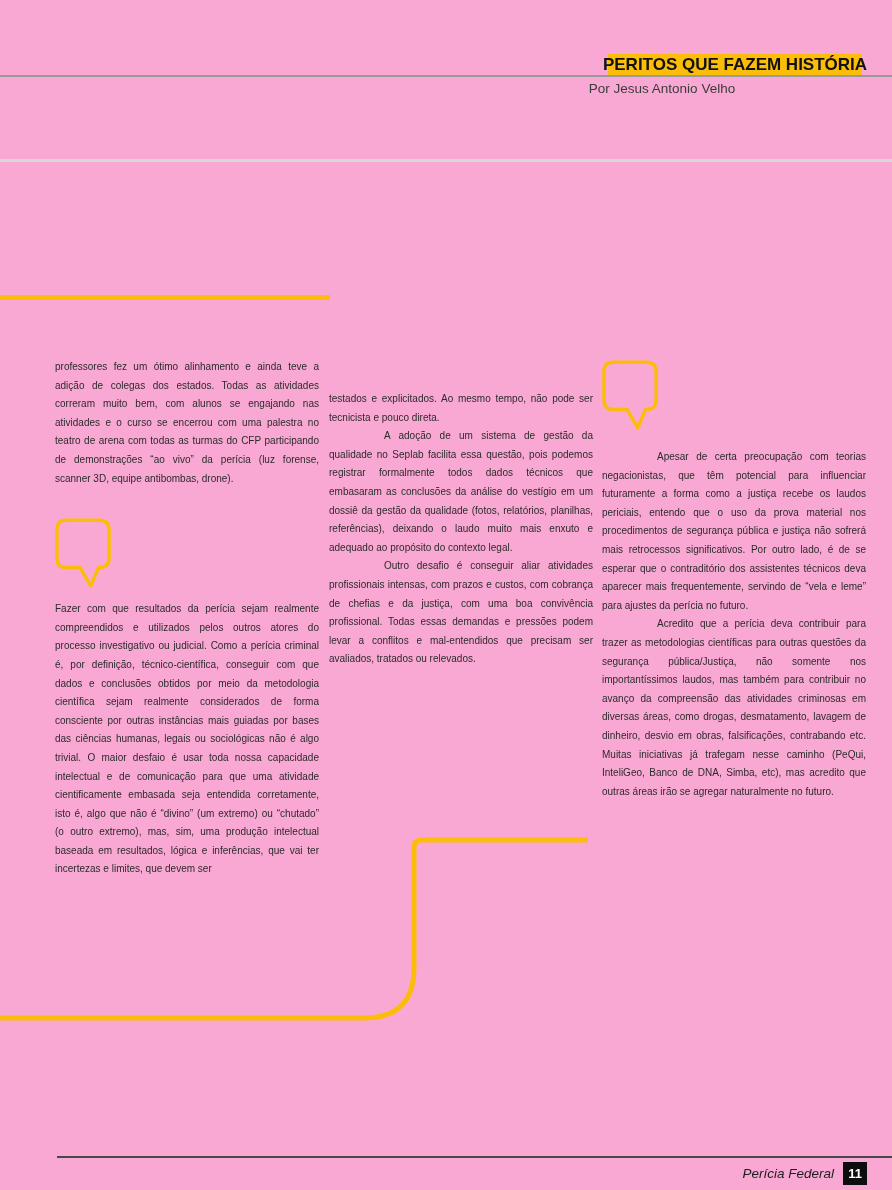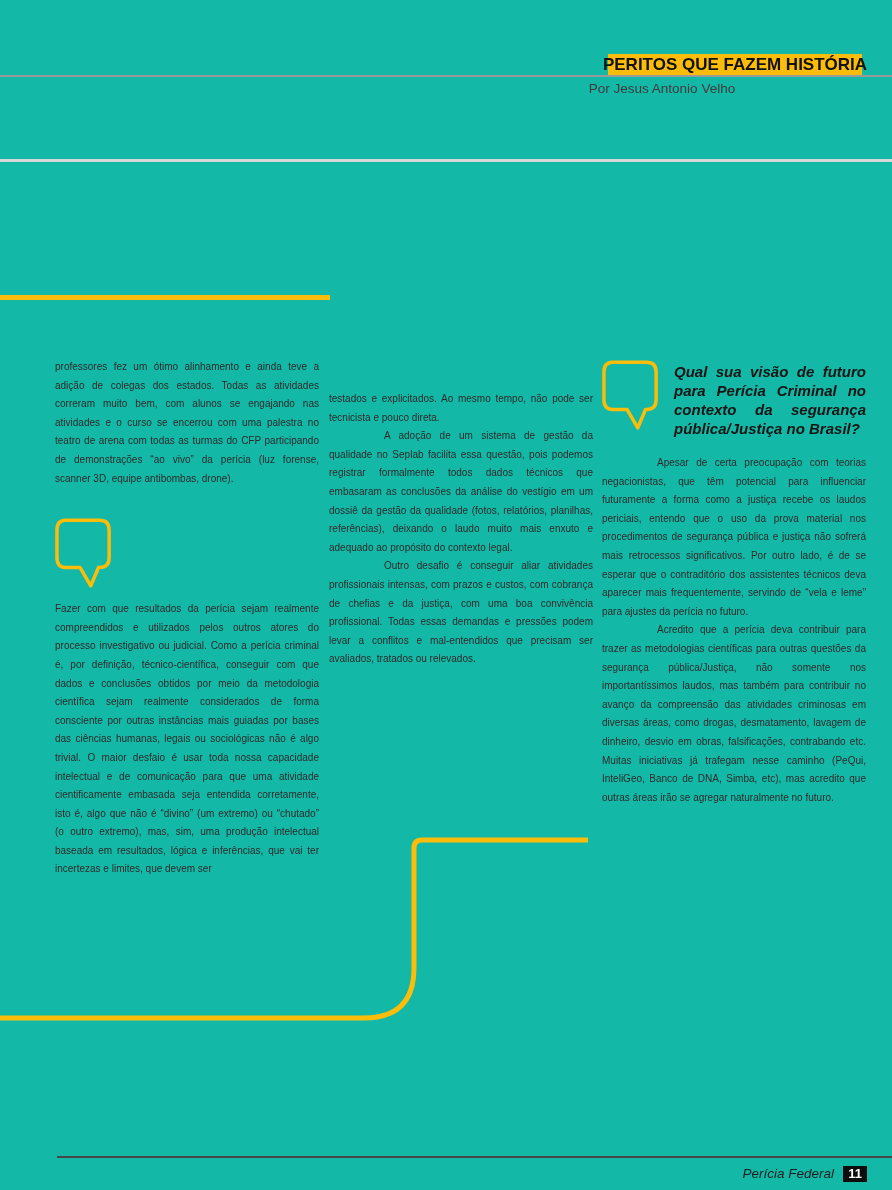--- a/index.html
+++ b/index.html
@@ -1,19 +1,19 @@
 <!DOCTYPE html>
 <html><head>
 <meta charset="utf-8">
 <style>
   html,body{margin:0;padding:0;background:#ffffff;}
   .page{
     position:relative;
     width:892px;height:1190px;
-    background:#14b8a6;
+    background:#f9a8d4;
     font-family:"Liberation Sans","DejaVu Sans",sans-serif;
     color:#2b2b2b;
     overflow:hidden;
   }
   
   .rule{position:absolute;}
   .rule-header{top:75px;left:0;width:892px;height:2px;background:#9a9a9a;}
   .rule-sub{top:159px;left:0;width:892px;height:3px;background:#d8d8d8;}
   .rule-footer{top:1156px;left:57px;width:835px;height:2px;background:#474747;}
   .yellow-bar{top:295px;left:0;width:330px;height:5px;background:#FBBD0A;}
@@ -56,21 +56,21 @@
   
   .bracket{position:absolute;top:835px;left:0;width:595px;height:195px;pointer-events:none;}
 
   
   .footer-row{
     position:absolute;top:1162px;left:57px;width:810px;height:23px;
     display:flex;align-items:center;justify-content:flex-end;
   }
   .footer-mag{font-size:13.5px;color:#1d1d1d;margin-right:9px;font-style:italic;}
   .page-num-box{
-    width:24px;height:16px;background:#0d0d0d;color:#ffffff;
+    width:24px;height:23px;background:#0d0d0d;color:#ffffff;
     display:flex;align-items:center;justify-content:center;
     font-size:13px;font-weight:bold;
   }
 </style>
 </head>
 <body>
 
 <div class="page">
 
   <div class="title-box">
@@ -100,21 +100,20 @@
     <p class="body-par">testados e explicitados. Ao mesmo tempo, não pode ser tecnicista e pouco direta.</p>
     <p class="body-par indent">A adoção de um sistema de gestão da qualidade no Seplab facilita essa questão, pois podemos registrar formalmente todos dados técnicos que embasaram as conclusões da análise do vestígio em um dossiê da gestão da qualidade (fotos, relatórios, planilhas, referências), deixando o laudo muito mais enxuto e adequado ao propósito do contexto legal.</p>
     <p class="body-par indent">Outro desafio é conseguir aliar atividades profissionais intensas, com prazos e custos, com cobrança de chefias e da justiça, com uma boa convivência profissional. Todas essas demandas e pressões podem levar a conflitos e mal-entendidos que precisam ser avaliados, tratados ou relevados.</p>
   </div>
 
   <div class="col col3">
     <div class="q-block">
       <svg class="bubble" viewBox="0 0 60 74" width="58" height="72">
         <path d="M 11 2 L 46 2 Q 56 2 56 12 L 56 41 Q 56 51 46 51 L 45 51 L 37 70 L 26 51 L 11 51 Q 2 51 2 41 L 2 12 Q 2 2 11 2 Z" fill="none" stroke="#FBBD0A" stroke-width="3.6" stroke-linejoin="round"></path>
       </svg>
-      <p class="q-text q-justify">Qual sua visão de futuro para Perícia Criminal no contexto da segurança pública/Justiça no Brasil?</p>
     </div>
     <p class="body-par indent">Apesar de certa preocupação com teorias negacionistas, que têm potencial para influenciar futuramente a forma como a justiça recebe os laudos periciais, entendo que o uso da prova material nos procedimentos de segurança pública e justiça não sofrerá mais retrocessos significativos. Por outro lado, é de se esperar que o contraditório dos assistentes técnicos deva aparecer mais frequentemente, servindo de “vela e leme” para ajustes da perícia no futuro.</p>
     <p class="body-par indent">Acredito que a perícia deva contribuir para trazer as metodologias científicas para outras questões da segurança pública/Justiça, não somente nos importantíssimos laudos, mas também para contribuir no avanço da compreensão das atividades criminosas em diversas áreas, como drogas, desmatamento, lavagem de dinheiro, desvio em obras, falsificações, contrabando etc. Muitas iniciativas já trafegam nesse caminho (PeQui, InteliGeo, Banco de DNA, Simba, etc), mas acredito que outras áreas irão se agregar naturalmente no futuro.</p>
   </div>
 
   <div class="rule rule-footer"></div>
   <div class="footer-row">
     <span class="footer-mag">Perícia Federal</span>
     <span class="page-num-box">11</span>
   </div>

